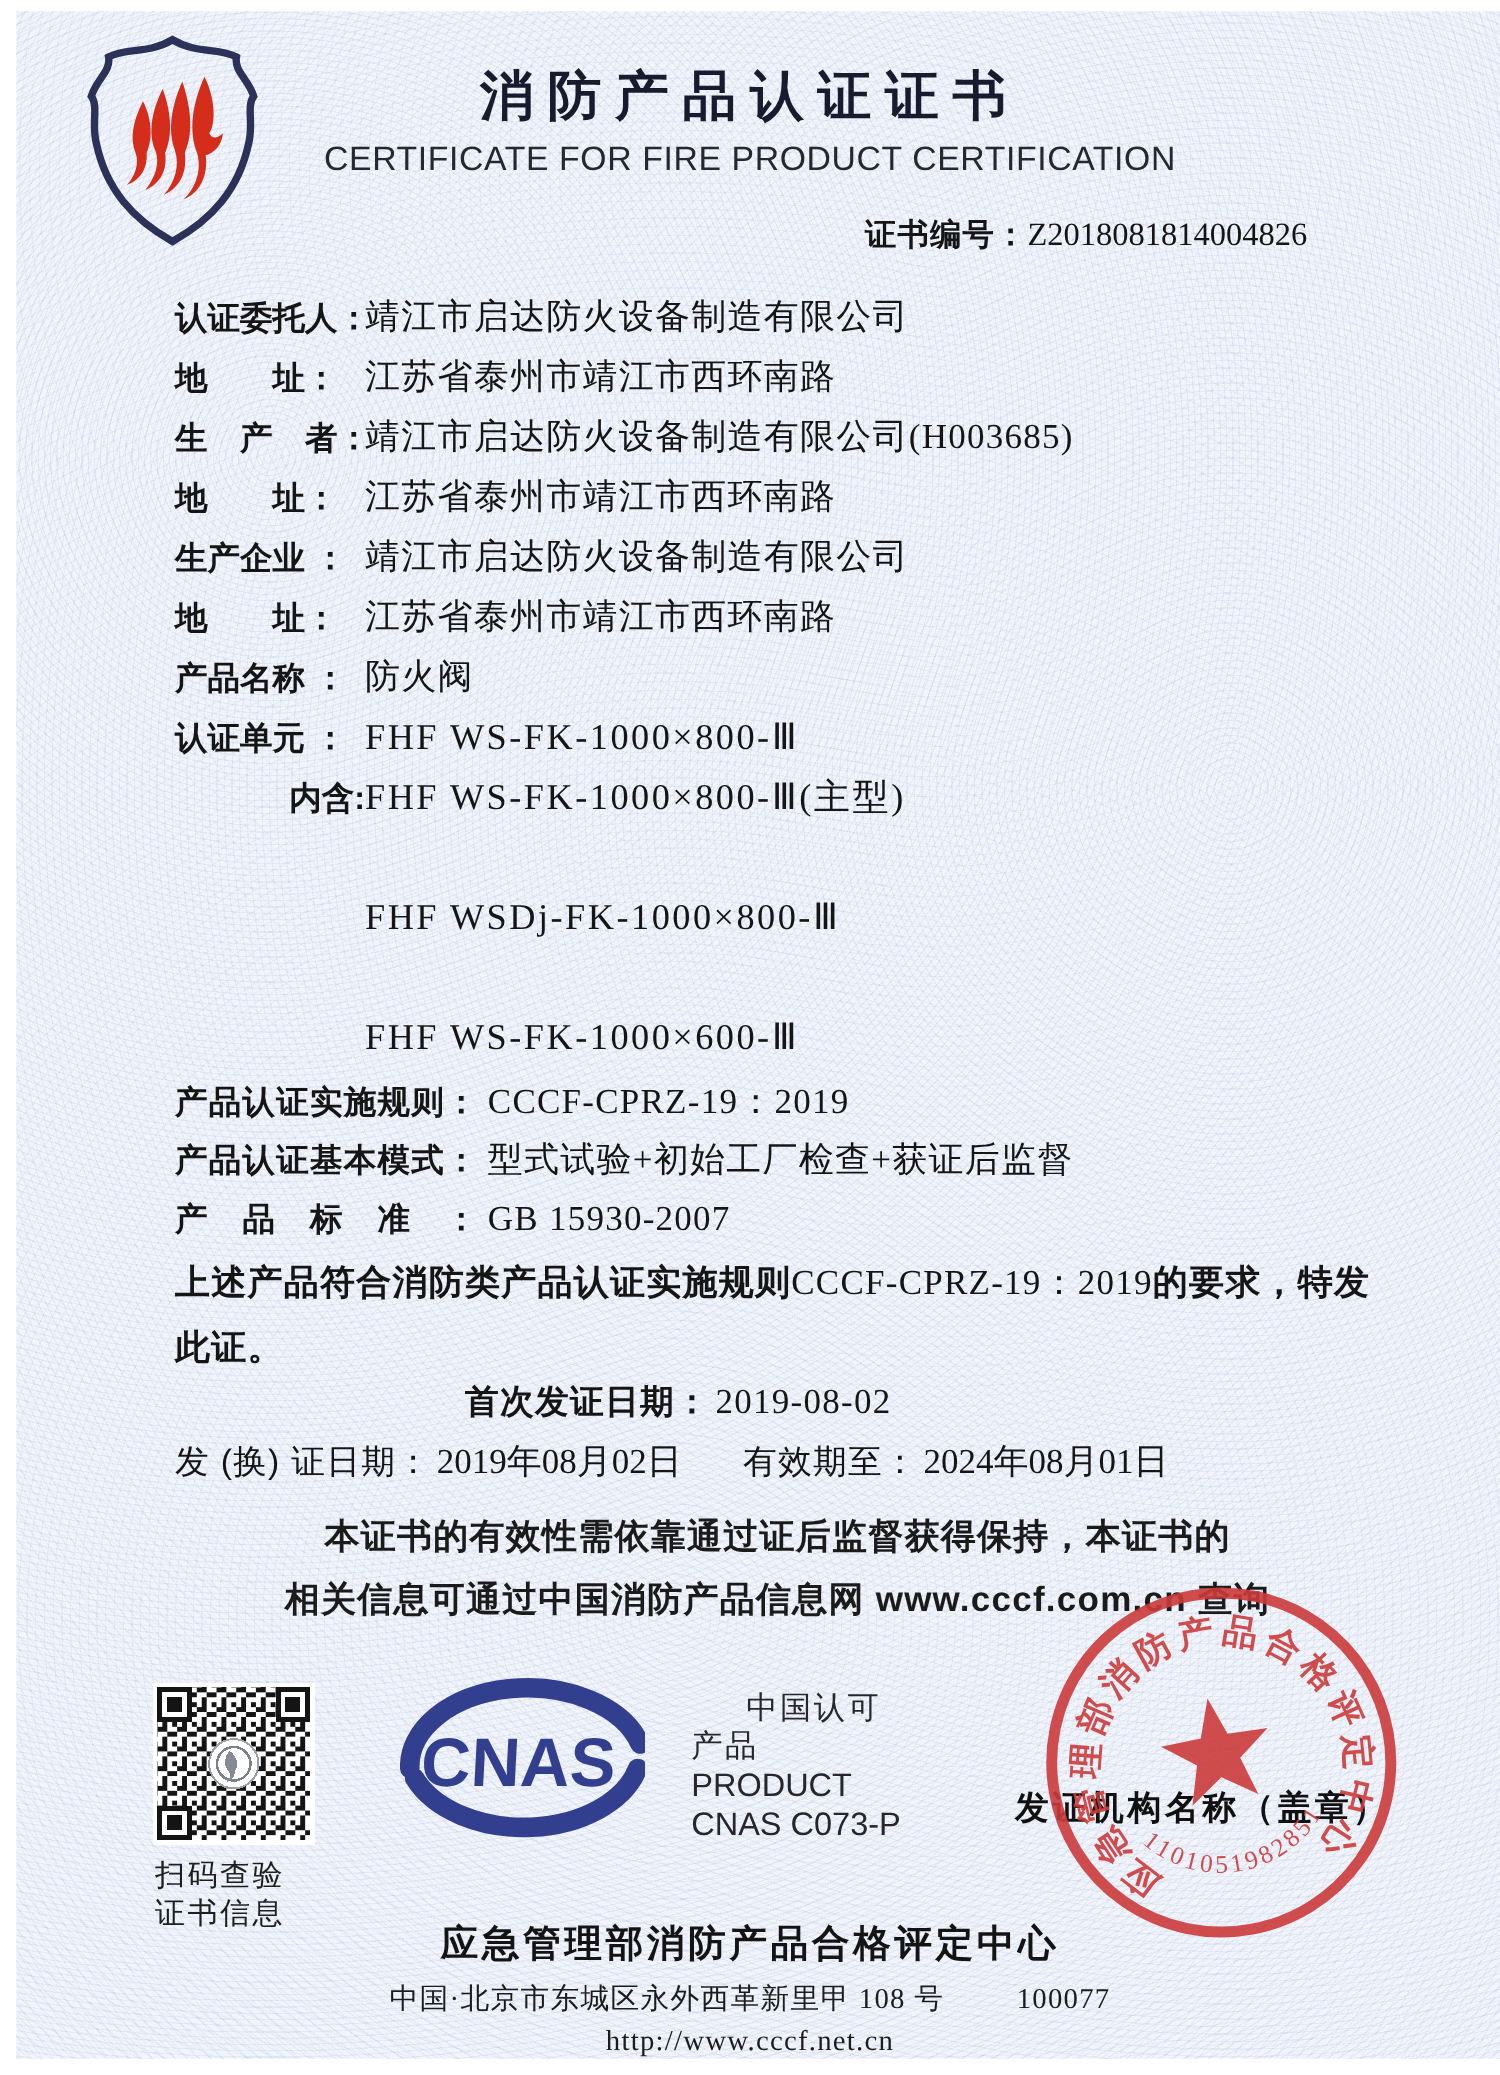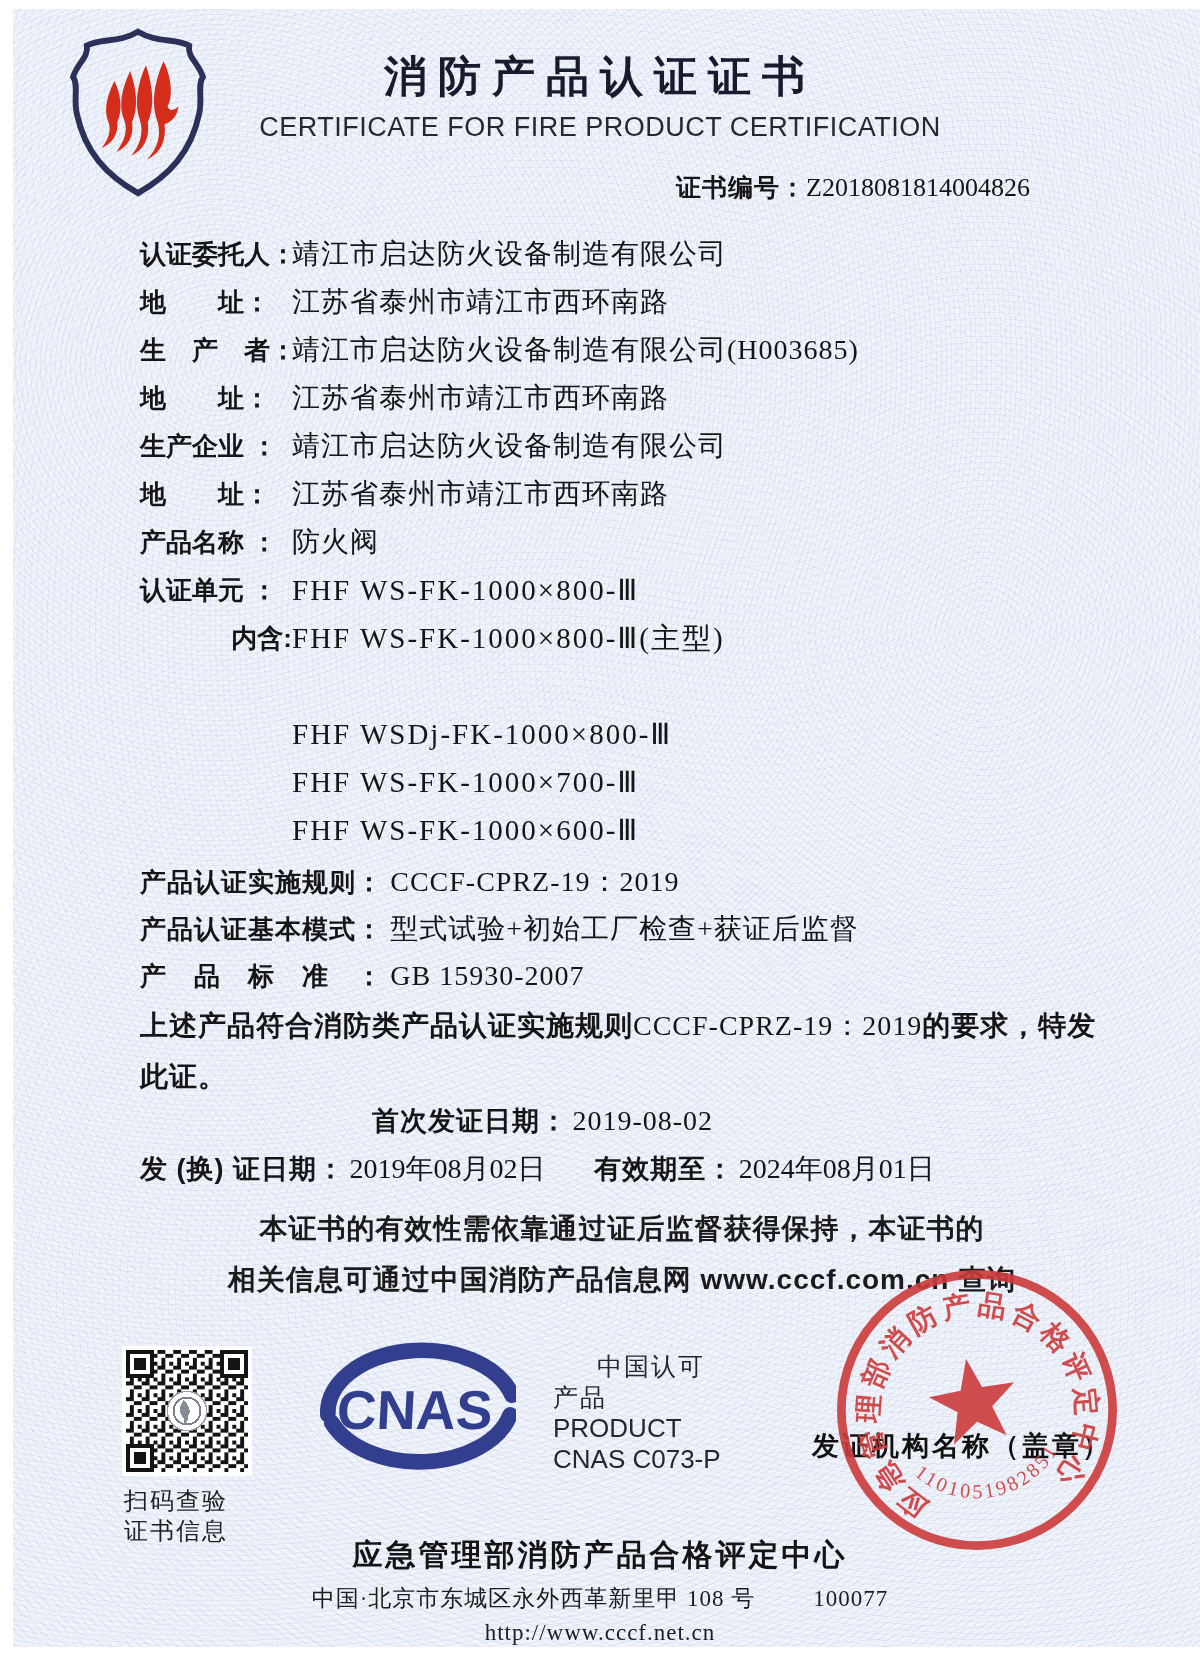--- a/index.html
+++ b/index.html
@@ -18,21 +18,21 @@
   .edge-l { left:0; top:0; width:13px; height:100%; }
   .edge-t { left:0; top:0; width:100%; height:9px; }
   .edge-b { left:0; bottom:0; width:100%; height:13px; }
 
   .abs { position:absolute; z-index:2; }
 
   .title { top:48px; left:0; width:100%; text-align:center;
     font-size:43px; font-weight:bold; letter-spacing:11px; color:#171b2e; }
   .subtitle { top:112px; left:0; width:100%; text-align:center;
     font-size:27px; color:#26272f; letter-spacing:0.5px; }
-  .certno { top:171px; left:676px; font-size:25px; }
+  .certno { top:171px; left:692px; font-size:25px; }
   .certno .lbl { font-weight:bold; letter-spacing:1px; }
   .certno .num { font-family:"Liberation Serif", serif; font-size:26px; }
 
   .fields { top:230px; left:140px; right:60px; }
   .frow { display:flex; height:48px; line-height:48px; }
   .frow .lbl { width:152px; flex:0 0 152px; font-weight:bold; font-size:26px; white-space:pre; }
   .frow.inner .lbl { text-align:right; }
   .frow .val { font-size:28px; font-family:"Liberation Serif", serif; letter-spacing:1px; white-space:pre; }
   .frow .val.code { font-size:29px; letter-spacing:2px; }
 
@@ -42,21 +42,21 @@
   .irow .val { font-size:28px; font-family:"Liberation Serif", serif; letter-spacing:1px; }
 
   .stmt { top:1000px; left:140px; right:60px; font-size:28px; line-height:51px; font-weight:bold; letter-spacing:1px; }
   .stmt .code { font-family:"Liberation Serif", serif; font-weight:normal; }
 
   .first-issue { top:1098px; left:372px; height:46px; line-height:46px; }
   .first-issue .lbl { font-weight:bold; font-size:27px; letter-spacing:1px; }
   .first-issue .val { font-family:"Liberation Serif", serif; font-size:28px; letter-spacing:1px;text-align:center; }
 
   .issue { top:1146px; left:140px; height:46px; line-height:46px; }
-  .issue .lbl { font-weight:bold; font-size:27px; letter-spacing:1px; }
+  .issue .lbl { font-weight:normal; font-size:27px; letter-spacing:1px; }
   .issue .val { font-family:"Liberation Serif", serif; font-size:28px; }
   .issue .gap { display:inline-block; width:40px; }
 
   .notice { top:1203px; left:0; width:100%; text-align:center;
     font-size:28px; line-height:51px; font-weight:600; letter-spacing:1px; color:#1b1b1b;padding-left:44px; }
 
   .qr-caption { top:1486px; left:124px; font-size:24px; line-height:30px;
     font-weight:500; letter-spacing:2px; color:#1e1e1e; }
 
   .accr { top:1350px; left:553px; color:#26262b; }
@@ -148,21 +148,20 @@
     </div>
     <div class="frow">
       <span class="lbl"></span>
     </div>
     <div class="frow">
       <span class="lbl"></span>
       <span class="val code">FHF WSDj-FK-1000×800-Ⅲ</span>
     </div>
     <div class="frow">
       <span class="lbl"></span>
-      <span class="val code">FHF WS-FK-1000×700-Ⅲ</span>
     </div>
     <div class="frow">
       <span class="lbl"></span>
       <span class="val code">FHF WS-FK-1000×600-Ⅲ</span>
     </div>
   </div>
 
   <div class="abs irows">
     <div class="irow">
       <span class="lbl">产品认证实施规则：</span>

